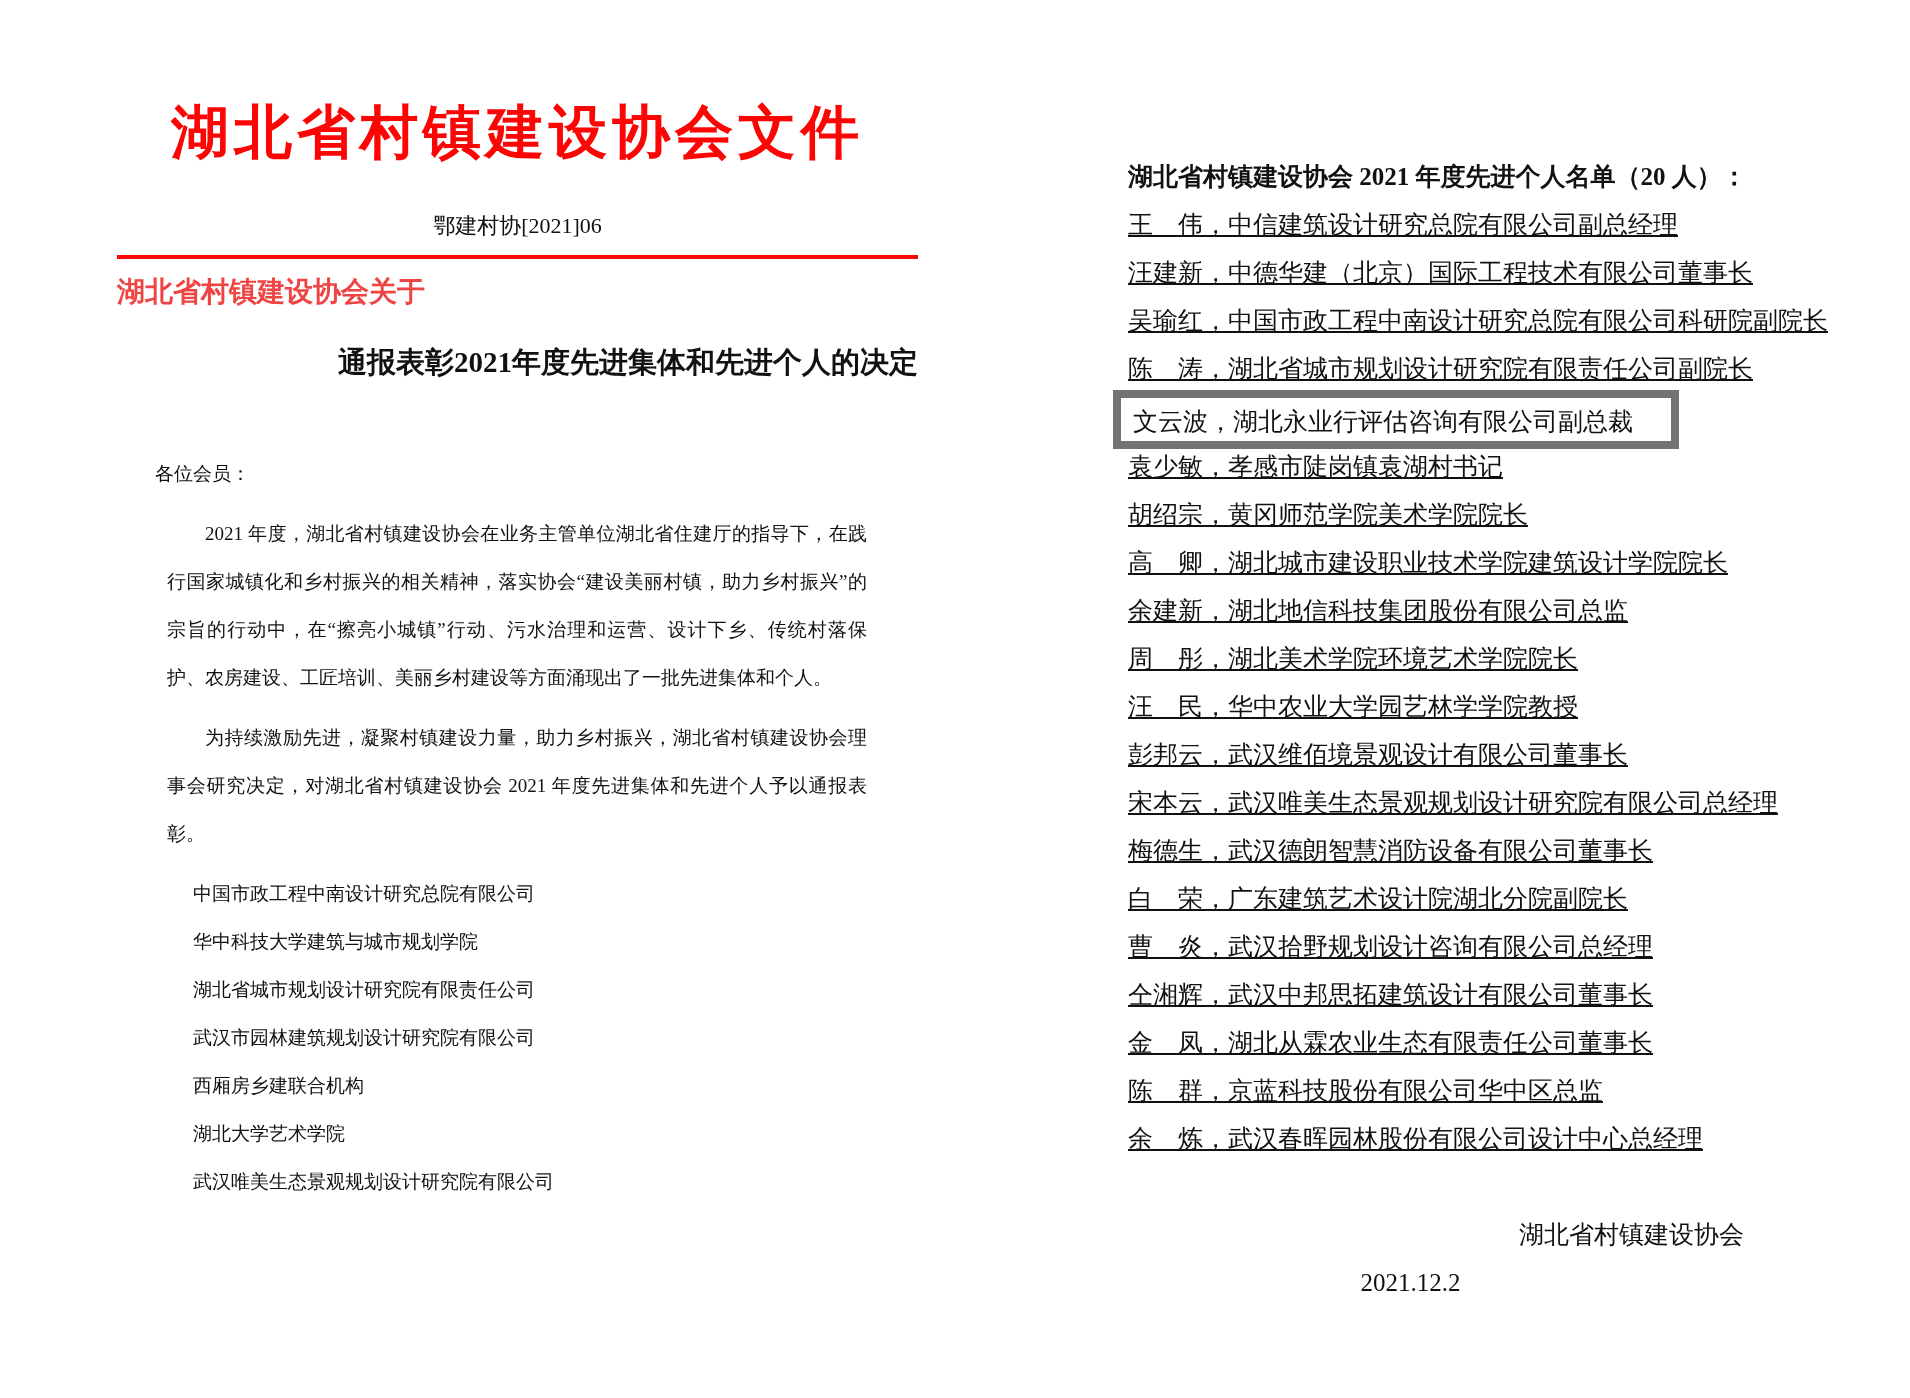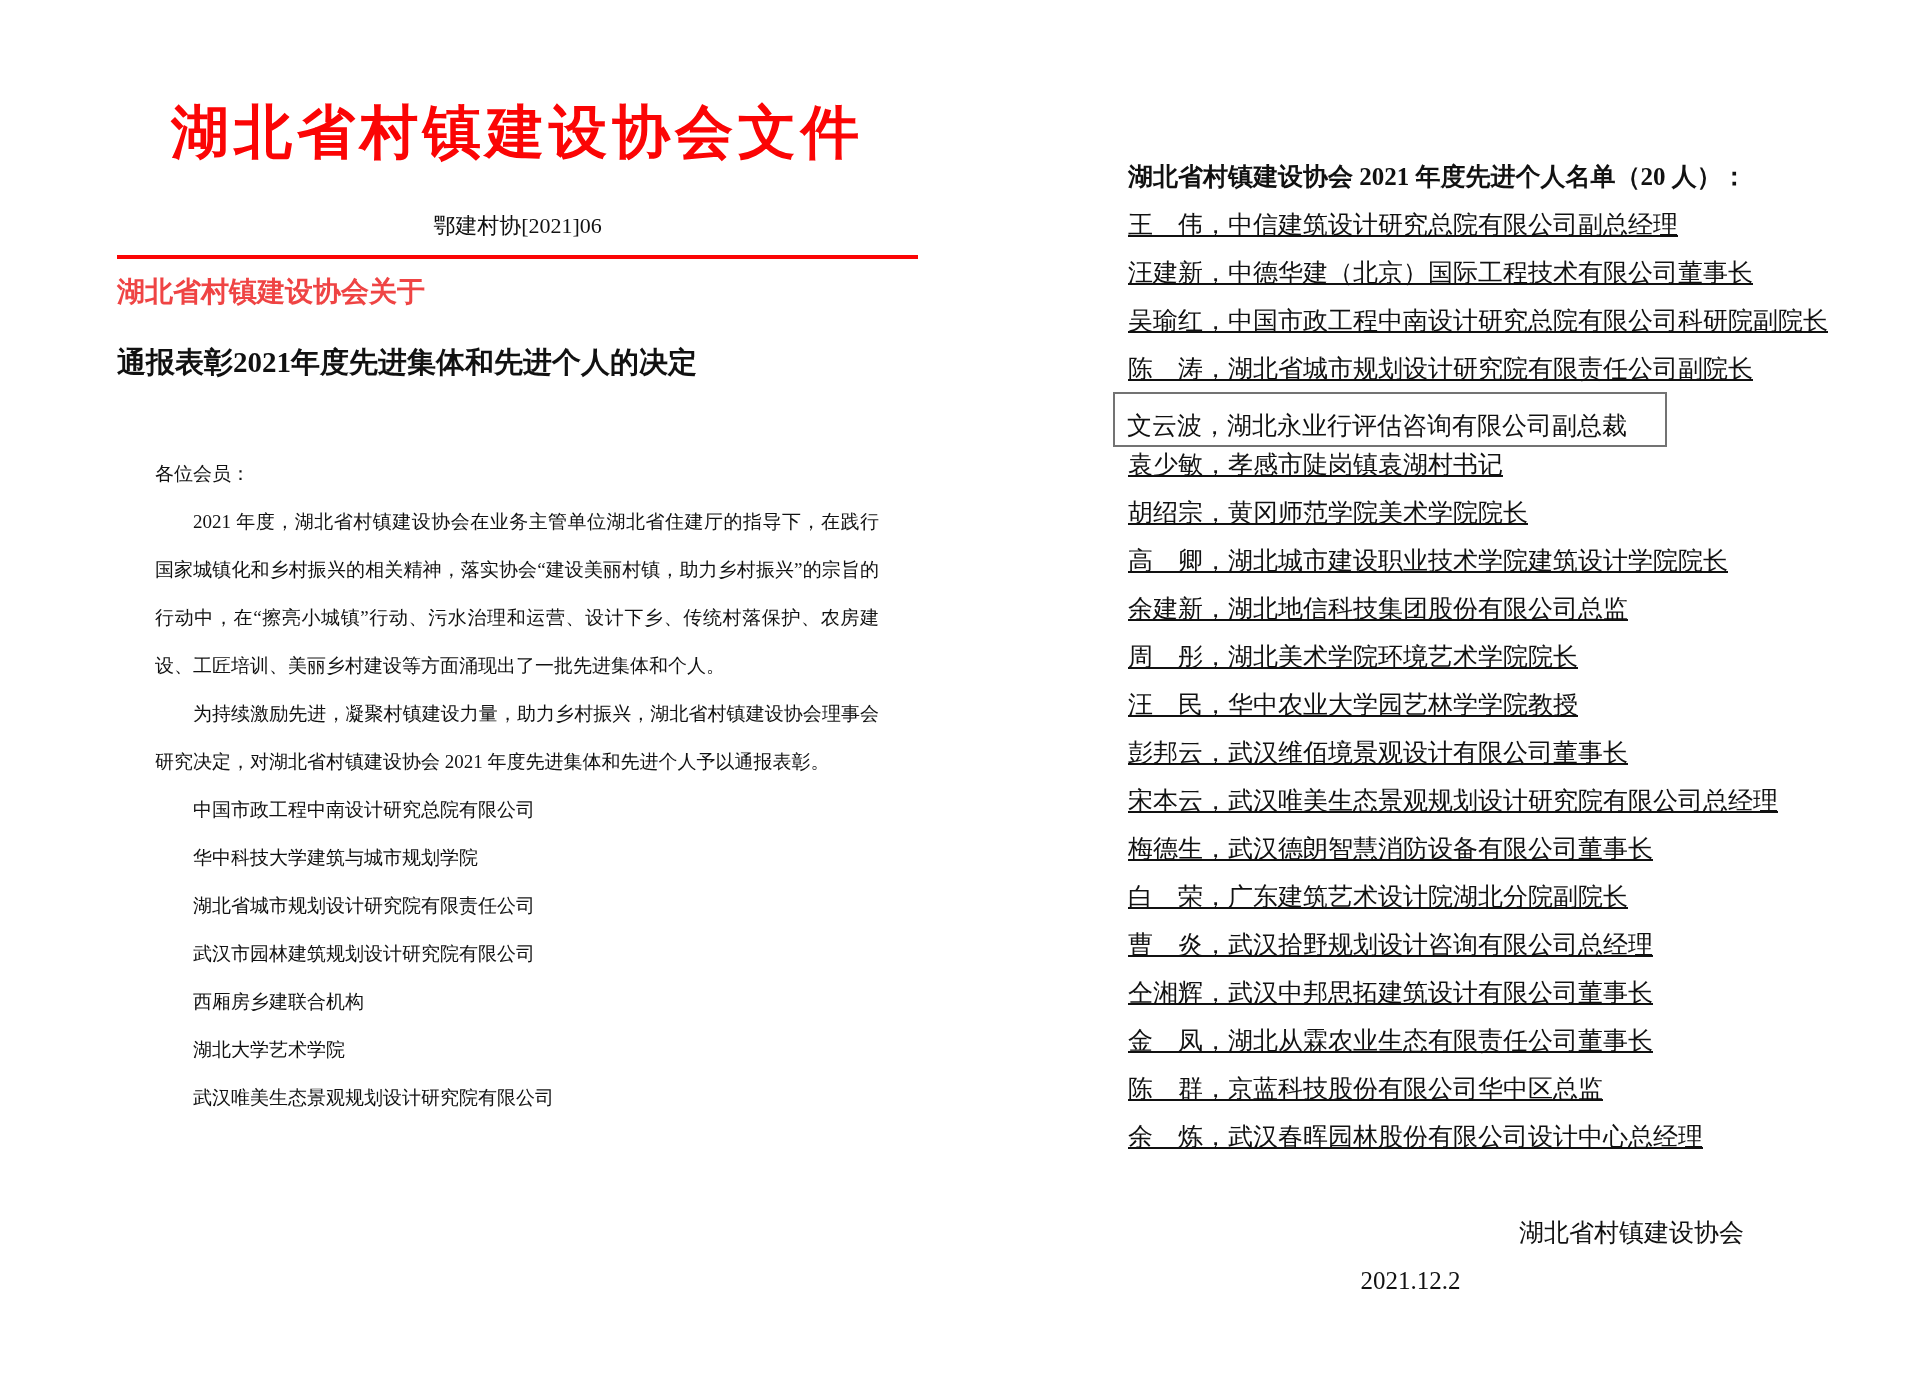--- a/index.html
+++ b/index.html
@@ -24,47 +24,47 @@
   }
   .red-rule{
     left:117px;top:255px;width:801px;height:4px;background:#fb0505;
   }
   .doc-title-1{
     left:117px;top:272px;width:801px;height:40px;
     text-align:left;line-height:40px;font-size:28px;font-weight:bold;color:#ef4444;
   }
   .doc-title-2{
     left:117px;top:342px;width:801px;height:40px;
-    text-align:left;line-height:40px;font-size:29px;font-weight:bold;color:#111;
+    text-align:right;line-height:40px;font-size:29px;font-weight:bold;color:#111;
   }
   .left-body{
     left:155px;top:450px;width:724px;
     font-size:19px;line-height:48px;color:#111;
   }
   .salutation{white-space:nowrap;}
   .para{
-    text-indent:2em;text-align:justify;margin:0;
+    text-indent:2em;text-align:justify;margin:12px;
   }
   .list-heading{
     padding-left:2em;font-weight:bold;white-space:nowrap;
   }
   .list-item{
     padding-left:2em;white-space:nowrap;
   }
   
   .right-body{
     left:1128px;top:153px;width:630px;
     font-size:25px;line-height:48px;color:#111;
   }
   .person-row{white-space:nowrap;text-decoration:underline;}
   .highlight-box{
     display:inline-block;
-    border:2px solid #737373;
+    border:8px solid #737373;
     line-height:1.3;
-    padding:16px 38px 3px 12px;
+    padding:8px 38px 3px 12px;
     margin:-6px 0 -6px -15px;
     vertical-align:middle;
     text-align:right;
   }
   .spacer48{height:48px;}
   .signature{
     text-align:right;padding-right:14px;white-space:nowrap;
   }
   .sign-date{
     text-align:center;padding-right:65px;white-space:nowrap;

